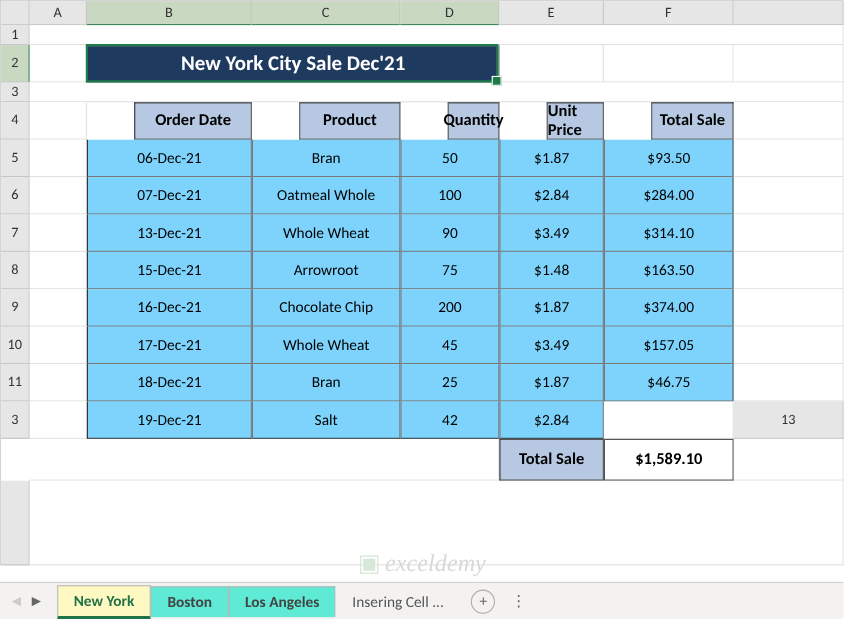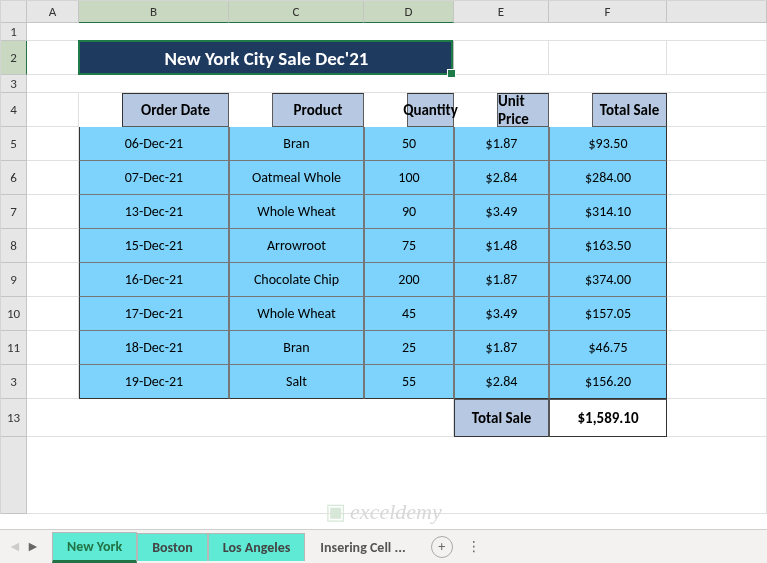--- a/index.html
+++ b/index.html
@@ -142,24 +142,24 @@
     background: #5eead4;
     margin-bottom: -1px;
     margin-right: 0;
     cursor:pointer;
     font-weight: bold;
     color:#444;
   }
   .tab.active {
     color: #217346;
     border-bottom: 3px solid #217346;
-    background:#5eead4;
+    background:#fef9c3;
   }
   .tab.other {
-    background:#f3f2f1; border-color:transparent; font-weight:bold; color:#555;
+    background:#f3f2f1; border-color:transparent; font-weight:normal; color:#555;
   }
   .add-tab {
     width:22px;height:22px;border:1px solid #aaa;border-radius:50%;
     display:flex;align-items:center;justify-content:center;
     margin-left:10px;color:#666;font-size:14px;cursor:pointer;
   }
   .dots { margin-left: 14px; color:#666; letter-spacing:1px; }
 
   .watermark {
     position:absolute; bottom:38px; left:50%; transform:translateX(-50%);
@@ -268,23 +268,22 @@
   <div class="td">Bran</div>
   <div class="td">25</div>
   <div class="td">$1.87</div>
   <div class="td right-edge">$46.75</div>
   <div class="cell"></div>
 
   <div class="rowhdr">3</div>
   <div class="cell"></div>
   <div class="td left-edge bottom-edge">19-Dec-21</div>
   <div class="td bottom-edge">Salt</div>
-  <div class="td bottom-edge">55</div>
+  <div class="td bottom-edge">42</div>
   <div class="td bottom-edge">$2.84</div>
-  <div class="td right-edge bottom-edge">$156.20</div>
   <div class="cell"></div>
 
   <div class="rowhdr">13</div>
   <div class="cell" style="grid-column:2/6"></div>
   <div class="total-lbl">Total Sale</div>
   <div class="total-val">$1,589.10</div>
   <div class="cell"></div>
 
   <div class="rowhdr"></div>
   <div class="cell" style="grid-column:2/9"></div>

